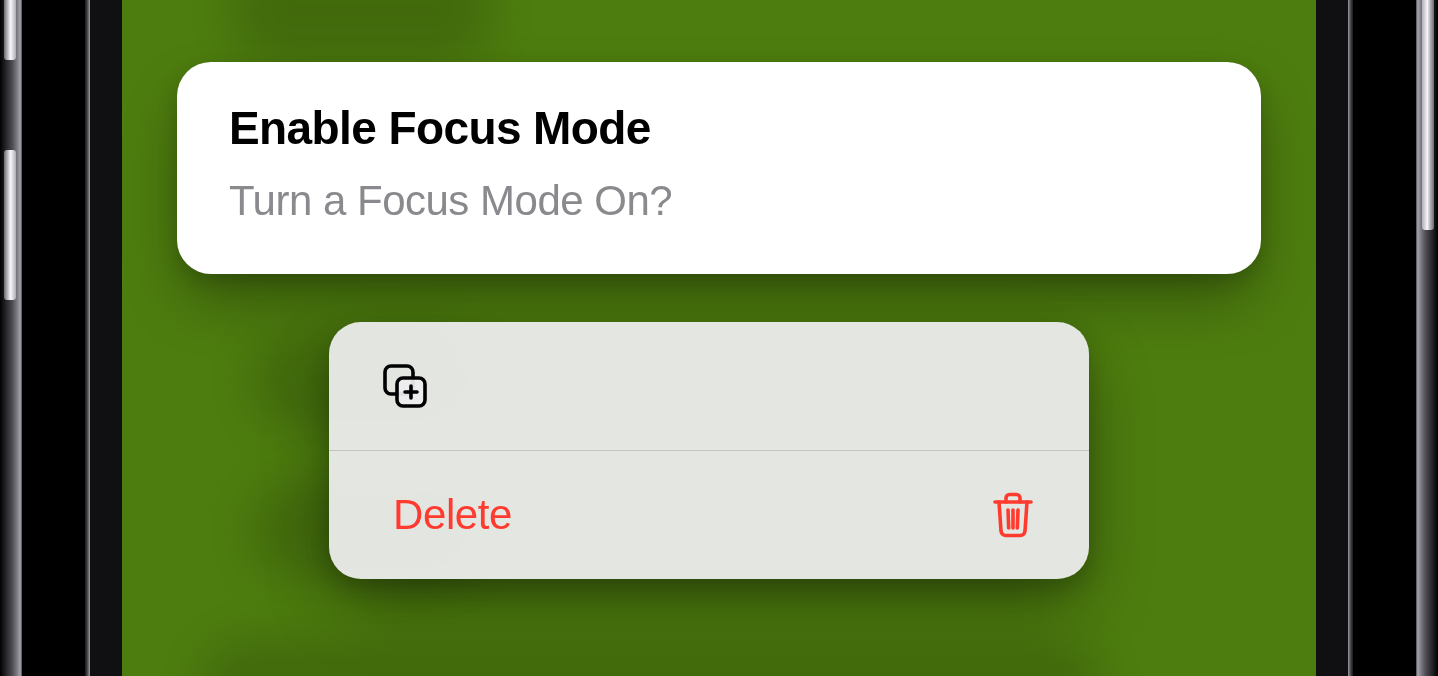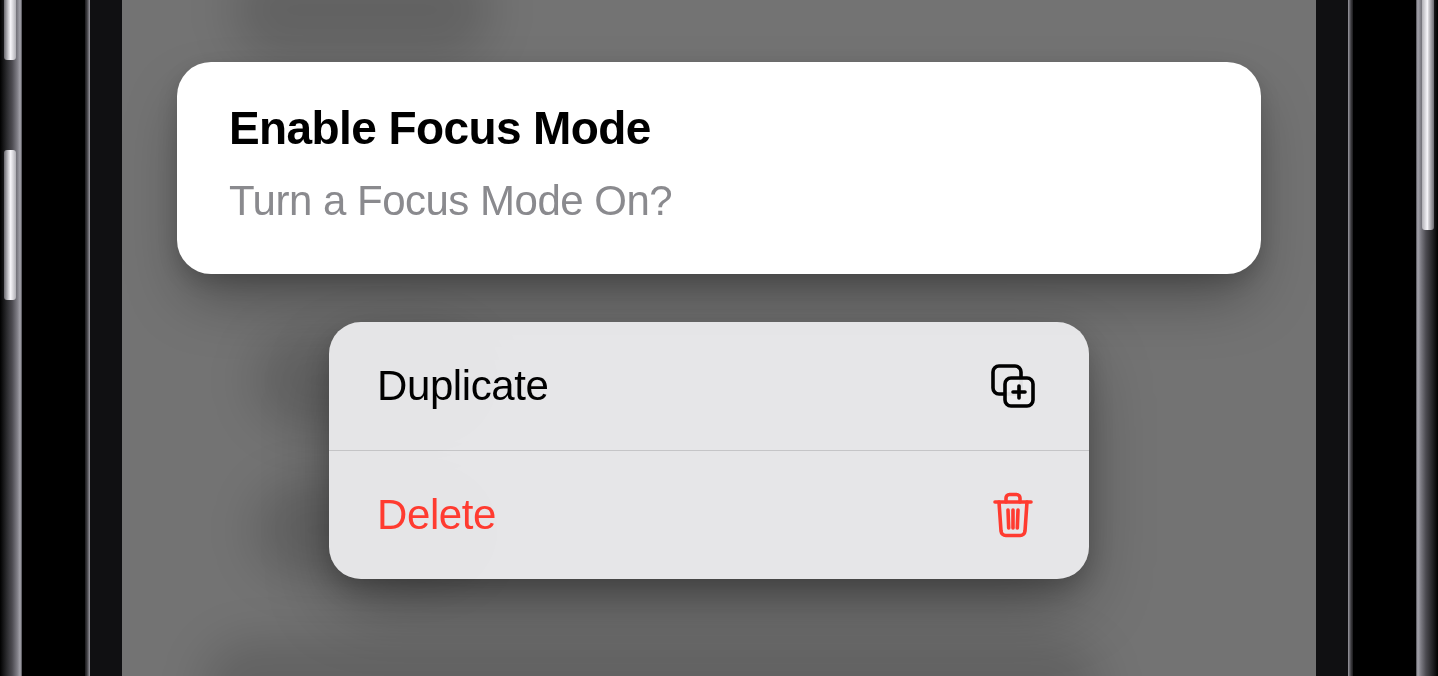--- a/index.html
+++ b/index.html
@@ -65,21 +65,21 @@
     .btn-left-1 { left: 4px; top: -20px; width: 12px; height: 80px; background: linear-gradient(90deg, #6a696f 0%, #d4d3d8 40%, #f7f6fa 55%, #b0afb5 100%);}
     .btn-left-2 { left: 4px; top: 150px; width: 12px; height: 150px; background: linear-gradient(90deg, #6a696f 0%, #d4d3d8 40%, #f7f6fa 55%, #b0afb5 100%); }
     .btn-right-1 { right: 4px; top: -20px; width: 12px; height: 250px; }
 
     
     .screen {
       position: absolute;
       left: 90px;
       right: 90px;
       top: 0; bottom: 0;
-      background: #737373;
+      background: #4d7c0f;
       overflow: hidden;
       border-left: 32px solid #101012;
       border-right: 32px solid #101012;
     }
     .screen::before{
       
       content:"";
       position:absolute; inset:0;
     }
 
@@ -140,21 +140,21 @@
       padding: 36px 48px;
       cursor: pointer;
     }
     .menu-item + .menu-item { border-top: 1px solid rgba(0,0,0,0.14); }
     .menu-label {
       font-size: 42px;
       font-weight: 400;
       letter-spacing: -0.4px;
       color: #000;
     }
-    .menu-item.destructive .menu-label { color: #FF3B30; }
+    .menu-item.destructive .menu-label { color: #FF3B30; margin-left: 16px; }
     .menu-icon { width: 56px; height: 56px; flex: 0 0 56px; display:flex; align-items:center; justify-content:center; }
     .menu-icon svg { width: 52px; height: 52px; }
     .menu-item.destructive .menu-icon svg { stroke: #FF3B30; }
 
   </style>
 </head>
 <body>
 
 <div class="frame-left"></div>
 <div class="frame-right"></div>
@@ -170,21 +170,20 @@
   <div class="bg-blob blob4"></div>
 
   <div class="preview-card">
     <div class="preview-title">Enable Focus Mode</div>
     <div class="preview-subtitle">Turn a Focus Mode On?</div>
   </div>
 
   <div class="context-menu">
 
     <div class="menu-item">
-      <span class="menu-label">Duplicate</span>
       <span class="menu-icon">
         <svg viewBox="0 0 52 52" fill="none" stroke="#000" stroke-width="3.6" stroke-linecap="round" stroke-linejoin="round">
           <rect x="6" y="6" width="28" height="28" rx="6"></rect>
           <rect x="18" y="18" width="28" height="28" rx="6" fill="rgba(237,237,239,0.94)"></rect>
           <line x1="32" y1="26" x2="32" y2="38"></line>
           <line x1="26" y1="32" x2="38" y2="32"></line>
         </svg>
       </span>
     </div>
 

